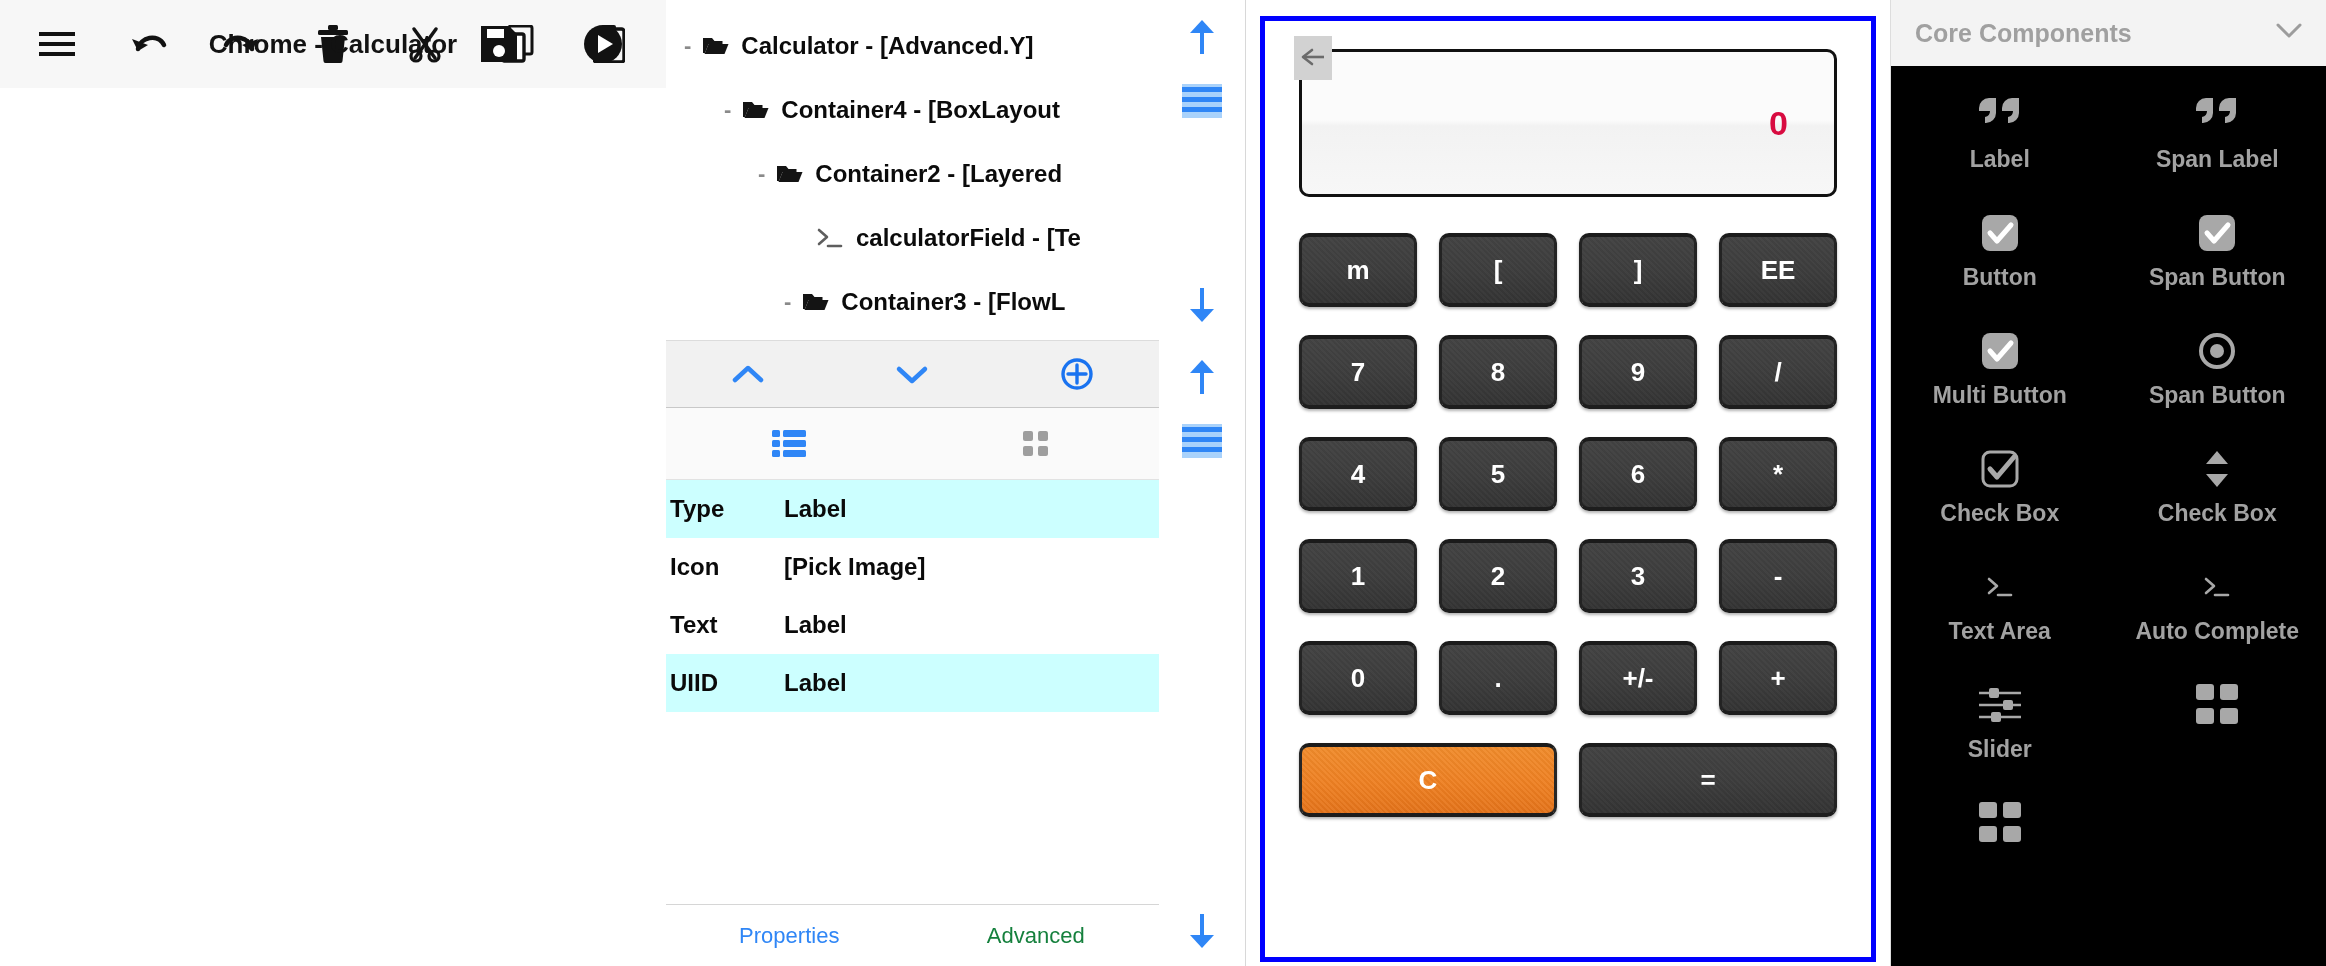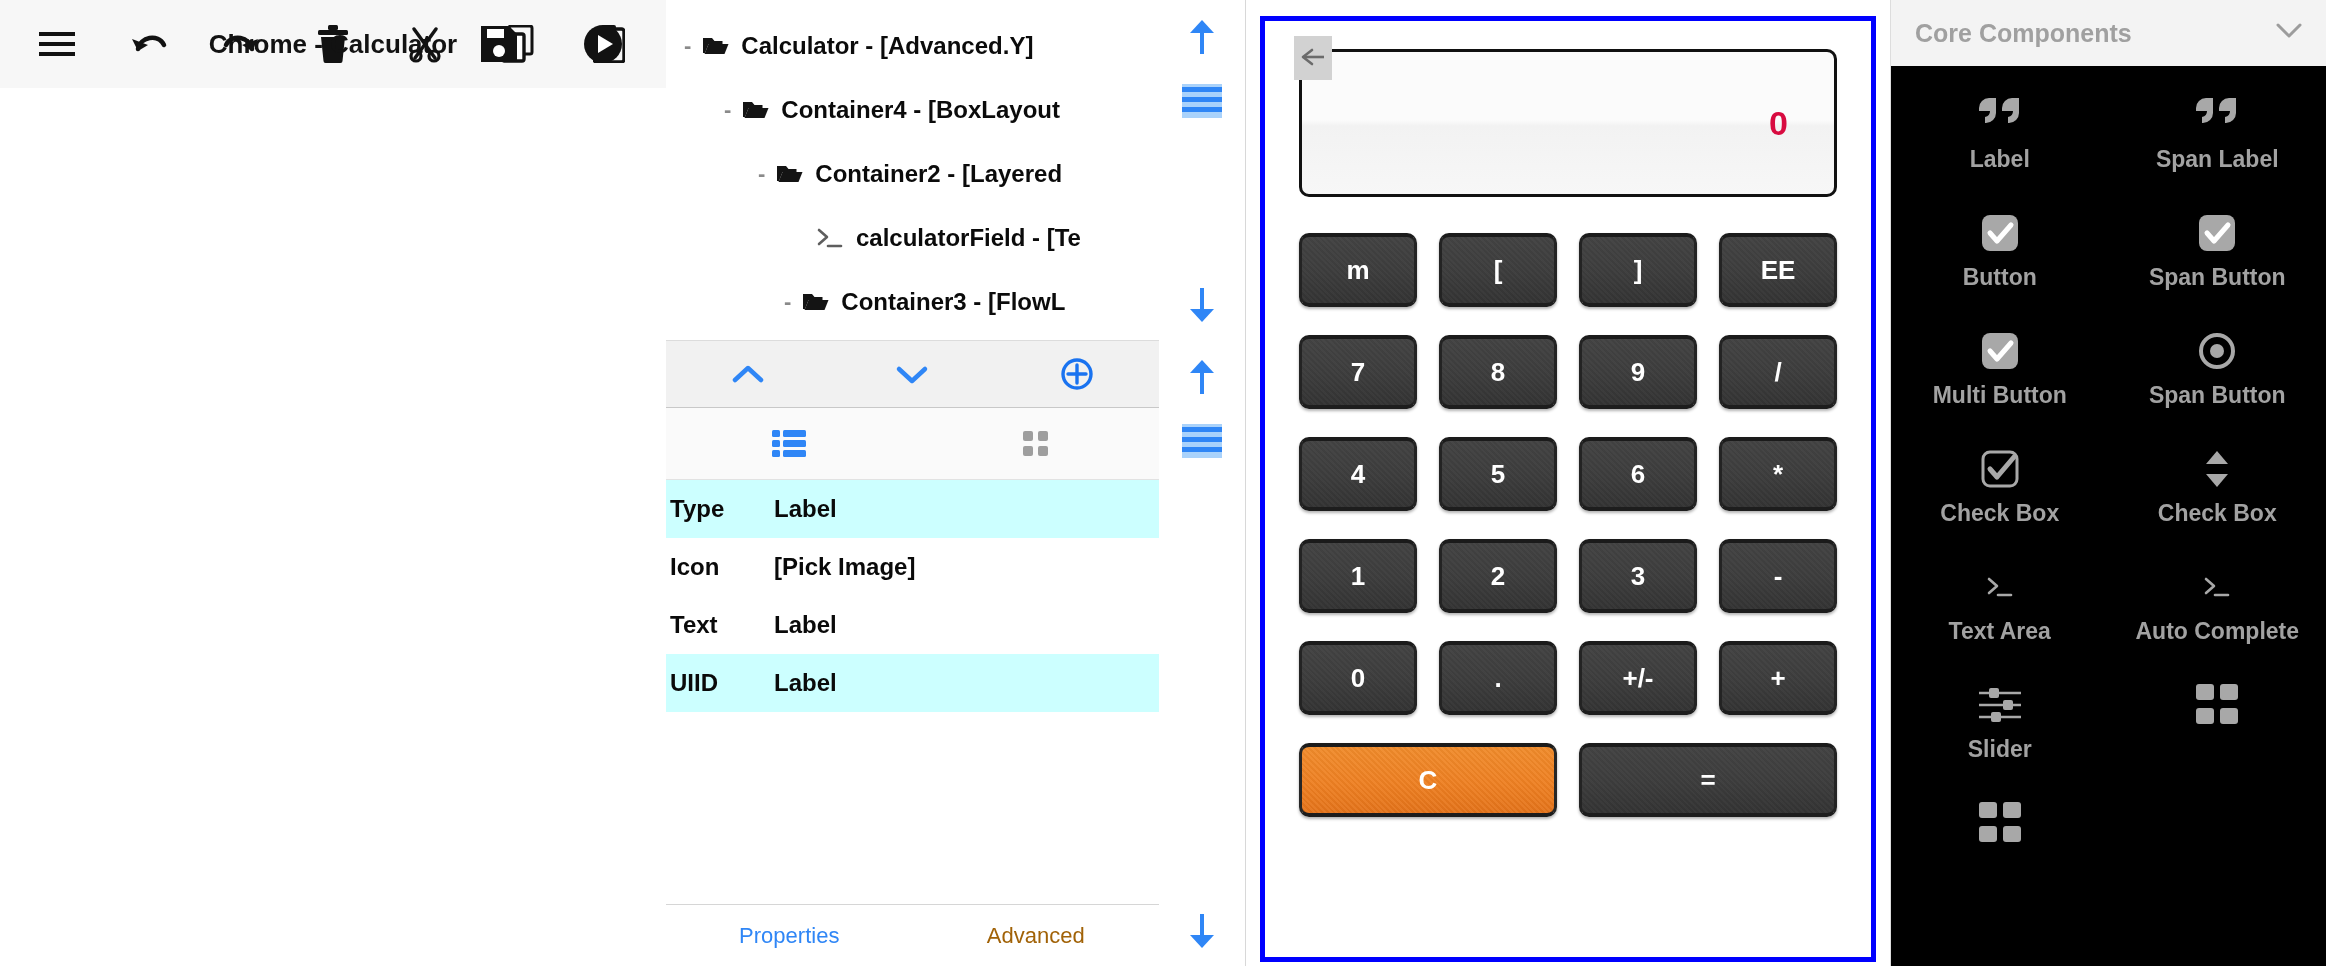--- a/index.html
+++ b/index.html
@@ -186,20 +186,21 @@
     background: #ffffff;
   }
   .prop-row {
     display: flex;
     align-items: center;
     height: 58px;
     font-size: 24px;
     font-weight: bold;
     color: #0a0a0a;
     cursor: pointer;
+    gap: 10px;
   }
   .prop-row.alt { background: #ccffff; }
   .prop-key {
     width: 108px;
     min-width: 108px;
     padding-left: 4px;
   }
   .prop-val { padding-left: 0px; }
 
   .prop-tabs {
@@ -209,21 +210,21 @@
     align-items: center;
     border-top: 1px solid #d6d6d6;
     background: #ffffff;
     justify-content: flex-end;
   }
   .prop-tab {
     flex: 1;
     text-align: center;
     font-size: 22px;
     cursor: pointer;
-    color: #a16207;
+    color: #15803d;
   }
   .prop-tab.active { color: #2f86f6; }
 
   
   .left-lower {
     flex: 1;
     display: flex;
     min-height: 0;
   }
   .left-lower-main {

